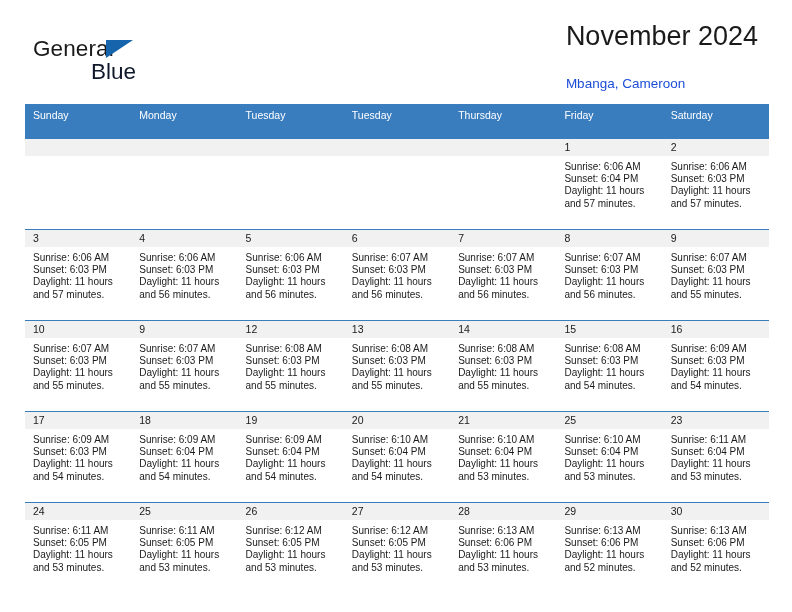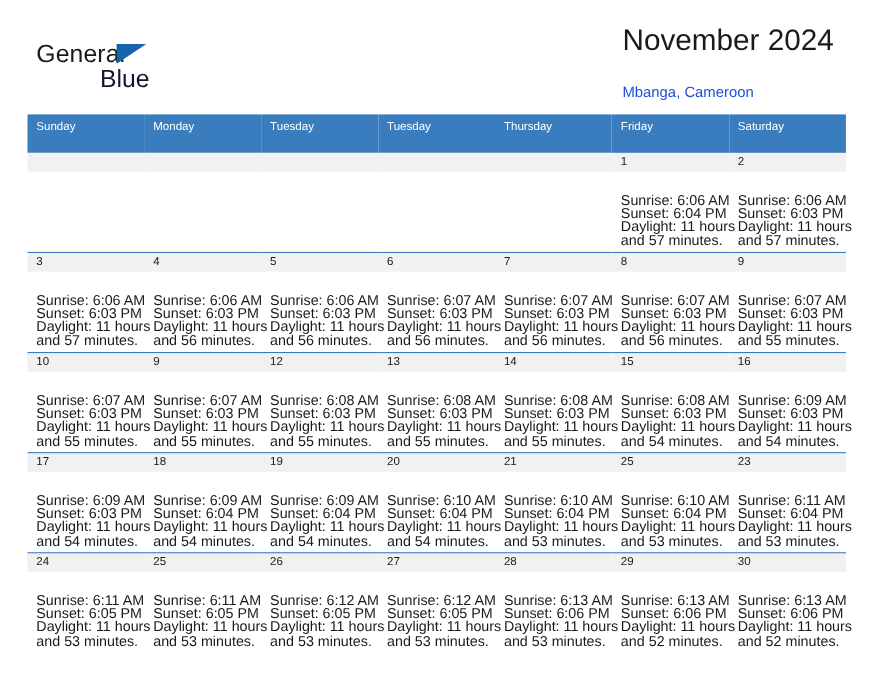--- a/index.html
+++ b/index.html
@@ -122,22 +122,22 @@
     height: 17px;
     line-height: 17px;
     padding-left: 8px;
     font-size: 10.5px;
     color: #1a1a1a;
     box-sizing: border-box;
   }
   td.empty .daynum-band { background: #F1F1F1; }
 
   .cell-body {
-    padding: 20px 6px 0 8px;
-    font-size: 13px;
+    padding: 5px 6px 0 8px;
+    font-size: 10px;
     line-height: 12.2px;
     color: #1a1a1a;
   }
   .cell-body div { white-space: nowrap; }
 </style>
 </head>
 <body>
 
 <div class="page">
 

